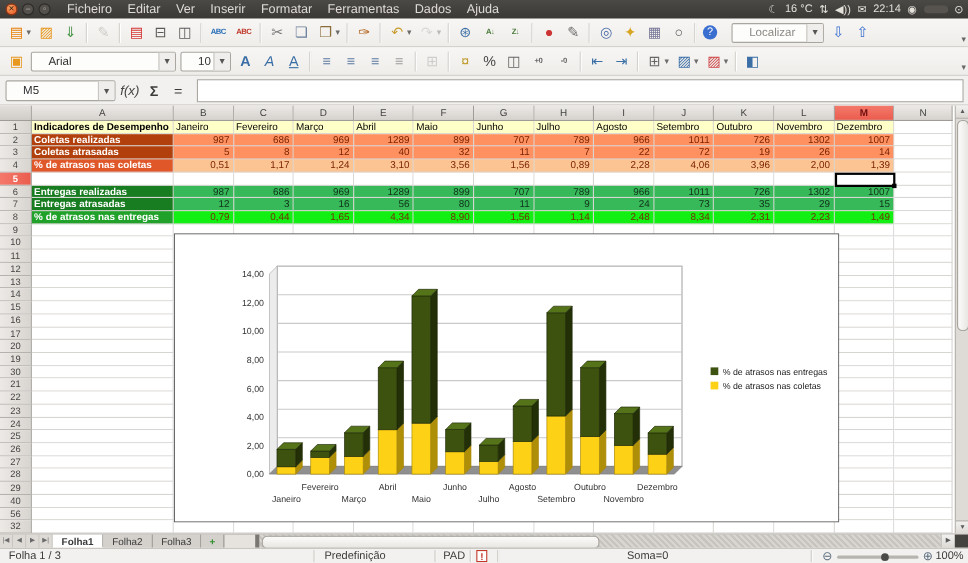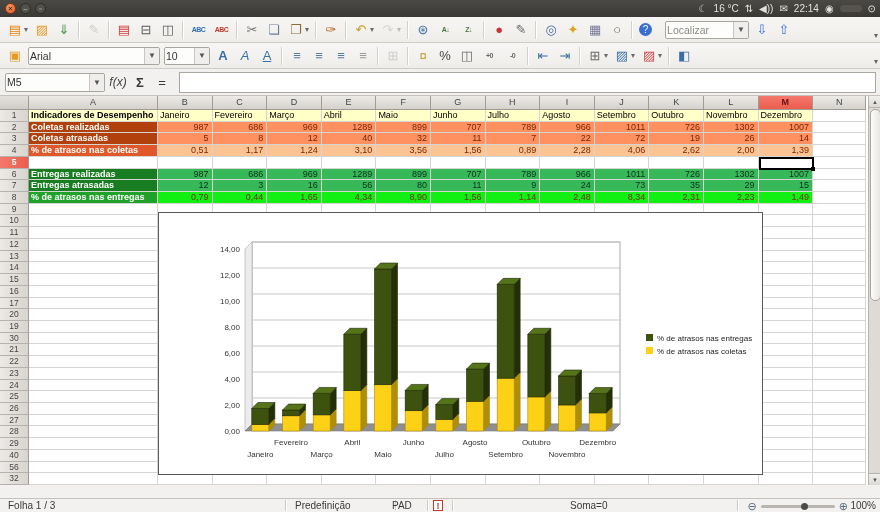--- a/index.html
+++ b/index.html
@@ -26,21 +26,21 @@
   #tb1{top:17px;height:26px;}
   #tb2{top:43px;height:26px;}
   .tbtn{display:inline-flex;align-items:center;height:20px;padding:0 2px;border-radius:2px;margin:0 1px;}
   .tbtn.dis{opacity:.42;}
   .tbi{display:inline-block;width:16px;text-align:center;font-size:13px;line-height:16px;}
   .tbi.sm{font-size:7px;font-weight:bold;letter-spacing:-.5px;width:17px;}
   .tbi.b{font-weight:bold;}.tbi.i{font-style:italic;}.tbi.u{text-decoration:underline;}
   .dd{font-size:8px;color:#6b6b6b;margin-left:1px;}
   .tsep{width:1px;height:18px;background:#d4d1cc;border-right:1px solid #fff;margin:0 3px;display:inline-block;}
   .combo{height:18px;background:#fdfdfc;border:1px solid #a9a6a0;border-radius:2px;display:inline-flex;
-    align-items:center;font-size:10.5px;color:#333;padding-left:1px;box-sizing:border-box;margin:0 2px;}
+    align-items:center;font-size:10.5px;color:#333;padding-left:15px;box-sizing:border-box;margin:0 2px;}
   .combo .cdd{margin-left:auto;width:14px;height:100%;border-left:1px solid #c9c6c1;
     display:flex;align-items:center;justify-content:center;font-size:8px;color:#555;background:#efeeec;}
   #findbox{width:84px;height:18px;margin-left:10px;}
   #findbox .ph{color:#8d8a85;}
   .tb-overflow{margin-left:auto;margin-right:2px;font-size:8px;color:#666;align-self:flex-end;padding-bottom:2px;}
 
   
   #fbar{position:absolute;left:0;top:69px;width:880px;height:27px;background:#f2f1ef;
     border-bottom:1px solid #c5c2bd;display:flex;align-items:center;padding-left:3px;box-sizing:border-box;}
   #namebox{width:100px;height:19px;}
@@ -120,20 +120,21 @@
 <body>
 
 <div id="app">
 
   <div id="menubar">
     <span class="wbtns">
       <span class="wbtn close">✕</span>
       <span class="wbtn minmax">–</span>
       <span class="wbtn minmax">▫</span>
     </span>
+    <span id="menu-items"><span class="mitem">Ficheiro</span><span class="mitem">Editar</span><span class="mitem">Ver</span><span class="mitem">Inserir</span><span class="mitem">Formatar</span><span class="mitem">Ferramentas</span><span class="mitem">Dados</span><span class="mitem">Ajuda</span></span>
     <div id="tray">
       <span class="trayicon">☾</span>
       <span>16 °C</span>
       <span class="trayicon">⇅</span>
       <span class="trayicon">◀))</span>
       <span class="trayicon">✉</span>
       <span>22:14</span>
       <span class="trayicon">◉</span>
       <span class="pill"></span>
       <span class="trayicon">⊙</span>
@@ -418,21 +419,21 @@
           <div class="cell lab ol-l" style="width:129px">% de atrasos nas coletas</div>
           <div class="cell num ol-v" style="width:54.6px">0,51</div>
           <div class="cell num ol-v" style="width:54.6px">1,17</div>
           <div class="cell num ol-v" style="width:54.6px">1,24</div>
           <div class="cell num ol-v" style="width:54.6px">3,10</div>
           <div class="cell num ol-v" style="width:54.6px">3,56</div>
           <div class="cell num ol-v" style="width:54.6px">1,56</div>
           <div class="cell num ol-v" style="width:54.6px">0,89</div>
           <div class="cell num ol-v" style="width:54.6px">2,28</div>
           <div class="cell num ol-v" style="width:54.6px">4,06</div>
-          <div class="cell num ol-v" style="width:54.6px">2,62</div>
+          <div class="cell num ol-v" style="width:54.6px">3,96</div>
           <div class="cell num ol-v" style="width:54.6px">2,00</div>
           <div class="cell num ol-v" style="width:54.6px">1,39</div>
           <div class="cell" style="width:53px"></div>
         </div>
         <div class="grow">
           <div class="rh sel">5</div>
           <div class="cell lab " style="width:129px"></div>
           <div class="cell num " style="width:54.6px"></div>
           <div class="cell num " style="width:54.6px"></div>
           <div class="cell num " style="width:54.6px"></div>
@@ -1005,27 +1006,45 @@
           <rect x="488" y="135" width="7" height="7" fill="#fcd116"></rect>
           <text x="499" y="141.5" font-size="8" fill="#222">% de atrasos nas coletas</text>
         </svg></div>
     <div id="vscroll">
       <div class="sbbtn">▲</div>
       <div id="vthumb"></div>
       <div class="sbbtn" id="vdown" style="width:12px">▼</div>
     </div>
   </div>
 
+  <div id="tabbar">
+    <span class="tnav">|◀</span>
+    <span class="tnav">◀</span>
+    <span class="tnav">▶</span>
+    <span class="tnav">▶|</span>
+    <span id="sheettabs" style="display:inline-flex;">
+        <span class="stab act">Folha1</span>
+        <span class="stab">Folha2</span>
+        <span class="stab">Folha3</span>
+      </span>
+    <span id="addtab">+</span>
+    <span id="tabsplit"></span>
+    <span id="hscroll">
+      <span id="hthumb"></span>
+    </span>
+    <span id="hright">▶</span>
+    <span id="corner"></span>
+  </div>
 
   <div id="statusbar">
     <span class="sseg" style="left:8px">Folha 1 / 3</span>
     <span class="ssep" style="left:285px"></span>
     <span class="sseg" style="left:295px">Predefinição</span>
     <span class="ssep" style="left:395px"></span>
-    <span class="sseg" style="left:392px">PAD</span>
+    <span class="sseg" style="left:403px">PAD</span>
     <span class="ssep" style="left:427px"></span>
     <span id="modico">!</span>
     <span class="ssep" style="left:452px"></span>
     <span class="sseg" style="left:570px">Soma=0</span>
     <span class="ssep" style="left:737px"></span>
     <span id="zoomctl">
       <span class="zbtn">⊖</span>
       <span id="ztrack">
           <span id="zknob"></span>
         </span>

